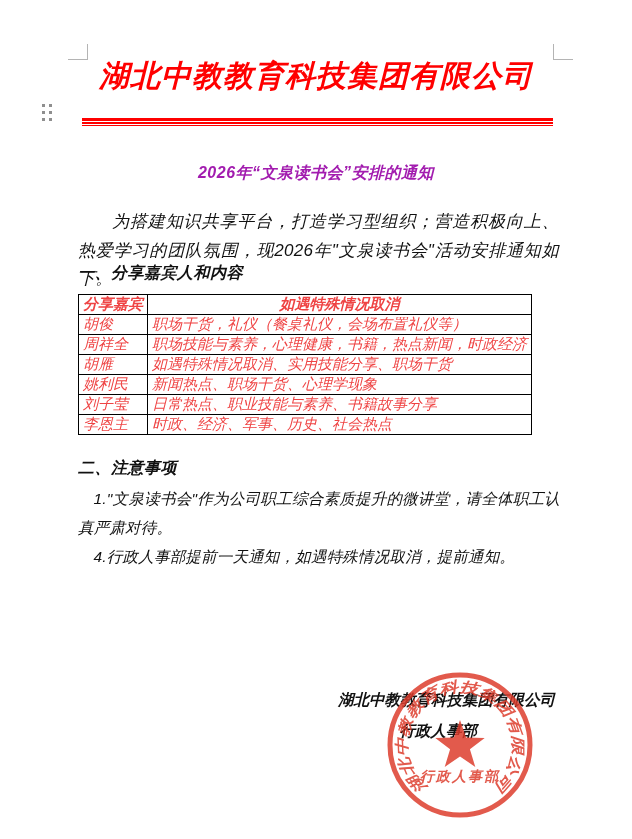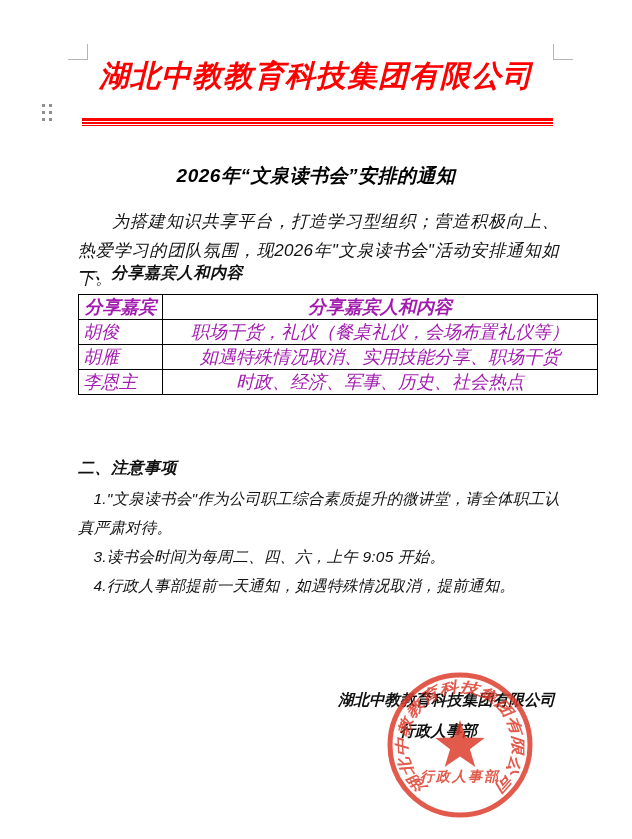--- a/index.html
+++ b/index.html
@@ -21,36 +21,36 @@
   .company-title {
     position:absolute; top:58px; left:0; width:632px; text-align:center;
     font-size:30px; font-weight:900; letter-spacing:1px; color:#ff0000; line-height:36px;
   }
   .rule { position:absolute; top:118px; left:82px; width:471px; }
   .rule .s1 { height:3px; background:#ff0000; margin-bottom:1px; }
   .rule .s2 { height:2px; background:#ff0000; margin-bottom:1px; }
   .rule .s3 { height:1px; background:#ff0000; }
   .doc-title {
     position:absolute; top:163px; left:0; width:632px; text-align:center;
-    font-size:19px; font-weight:700; letter-spacing:0.5px; color:#000000;
+    font-size:16px; font-weight:700; letter-spacing:0.5px; color:#a21caf;
   }
   .intro {
     position:absolute; top:208px; left:78px; width:481px;
     font-size:17px; line-height:28.5px; text-indent:2em; text-align:justify; letter-spacing:0.3px;
   }
   .sec-head { position:absolute; left:78px; font-size:16px; font-weight:700; letter-spacing:0.5px; }
   .sec-head.one { top:263px; }
   .sec-head.two { top:458px; }
   .guest-table {
-    position:absolute; top:294px; left:78px; width:520px;
-    border-collapse:collapse; font-size:18px; color:#a21caf;
+    position:absolute; top:294px; left:78px; width:409px;
+    border-collapse:collapse; font-size:15px; color:#ef4444;
   }
   .guest-table td {
     border:1px solid #000; height:19px; padding:0 4px;
-    white-space:nowrap; overflow:hidden;text-align:center;
+    white-space:nowrap; overflow:hidden;
   }
   .guest-table td.c1 { width:84px; text-align:left; }
   .guest-table tr.hdr td { font-weight:700; text-align:center; }
   .notes { position:absolute; top:484px; left:78px; width:482px; font-size:15.5px; line-height:29px; }
   .notes p { margin:0; text-indent:1em; text-align:justify; letter-spacing:0.2px; }
   .sig { position:absolute; left:0; width:555px; text-align:right; font-size:15.5px; font-weight:700; color:#111; }
   .sig.company { top:690px; }
   .sig.dept { top:721px; padding-right:78px; }
   .sig.date { top:749px; padding-right:67px; }
   .stamp { position:absolute; left:384px; top:669px; width:152px; height:152px; opacity:0.84; }
@@ -75,42 +75,53 @@
   <div class="doc-title">2026年“文泉读书会”安排的通知</div>
 
   <p class="intro">为搭建知识共享平台，打造学习型组织；营造积极向上、热爱学习的团队氛围，现2026年"文泉读书会"活动安排通知如下。</p>
 
   <div class="sec-head one">一、分享嘉宾人和内容</div>
 
   <table class="guest-table">
     <tbody>
         <tr class="hdr">
       <td class="c1">分享嘉宾</td>
-      <td>分享嘉宾人和内容</td>
+      <td>如遇特殊情况取消</td>
     </tr>
     <tr>
       <td class="c1">胡俊</td>
       <td>职场干货，礼仪（餐桌礼仪，会场布置礼仪等）</td>
     </tr>
     <tr>
+      <td class="c1">周祥全</td>
+      <td>职场技能与素养，心理健康，书籍，热点新闻，时政经济</td>
+    </tr>
+    <tr>
       <td class="c1">胡雁</td>
       <td>如遇特殊情况取消、实用技能分享、职场干货</td>
+    </tr>
+    <tr>
+      <td class="c1">姚利民</td>
+      <td>新闻热点、职场干货、心理学现象</td>
+    </tr>
+    <tr>
+      <td class="c1">刘子莹</td>
+      <td>日常热点、职业技能与素养、书籍故事分享</td>
     </tr>
     <tr>
       <td class="c1">李恩主</td>
       <td>时政、经济、军事、历史、社会热点</td>
     </tr>
   </tbody>
     </table>
 
   <div class="sec-head two">二、注意事项</div>
 
   <div class="notes">
     <p>1."文泉读书会"作为公司职工综合素质提升的微讲堂，请全体职工认真严肃对待。</p>
-    <p>3.读书会时间为每周二、四、六，上午 9:05 开始。</p>
     <p>4.行政人事部提前一天通知，如遇特殊情况取消，提前通知。</p>
   </div>
 
   <div class="sig company">湖北中教教育科技集团有限公司</div>
   <div class="sig dept">行政人事部</div>
 
   <svg class="stamp" viewBox="0 0 152 152" xmlns="http://www.w3.org/2000/svg">
     <defs>
       <path id="sealArc" d="M 45.6,119.4 A 53,53 0 1 1 106.4,119.4" fill="none"></path>
     </defs>

